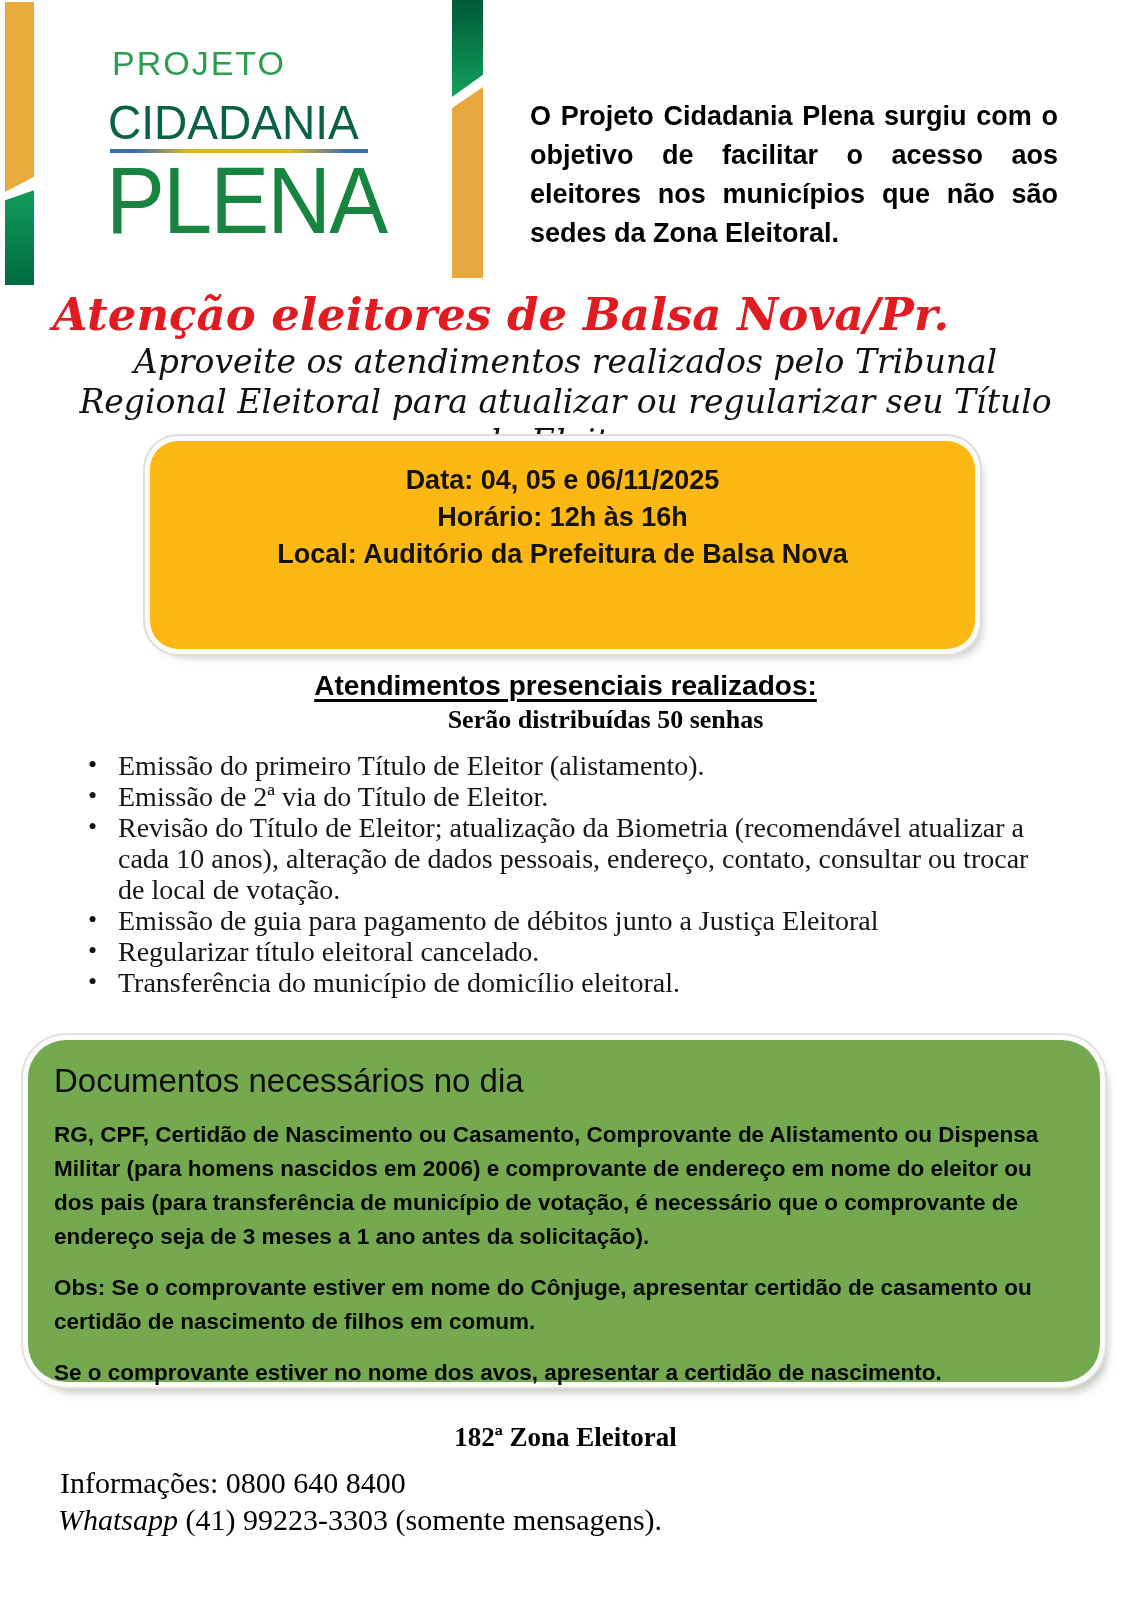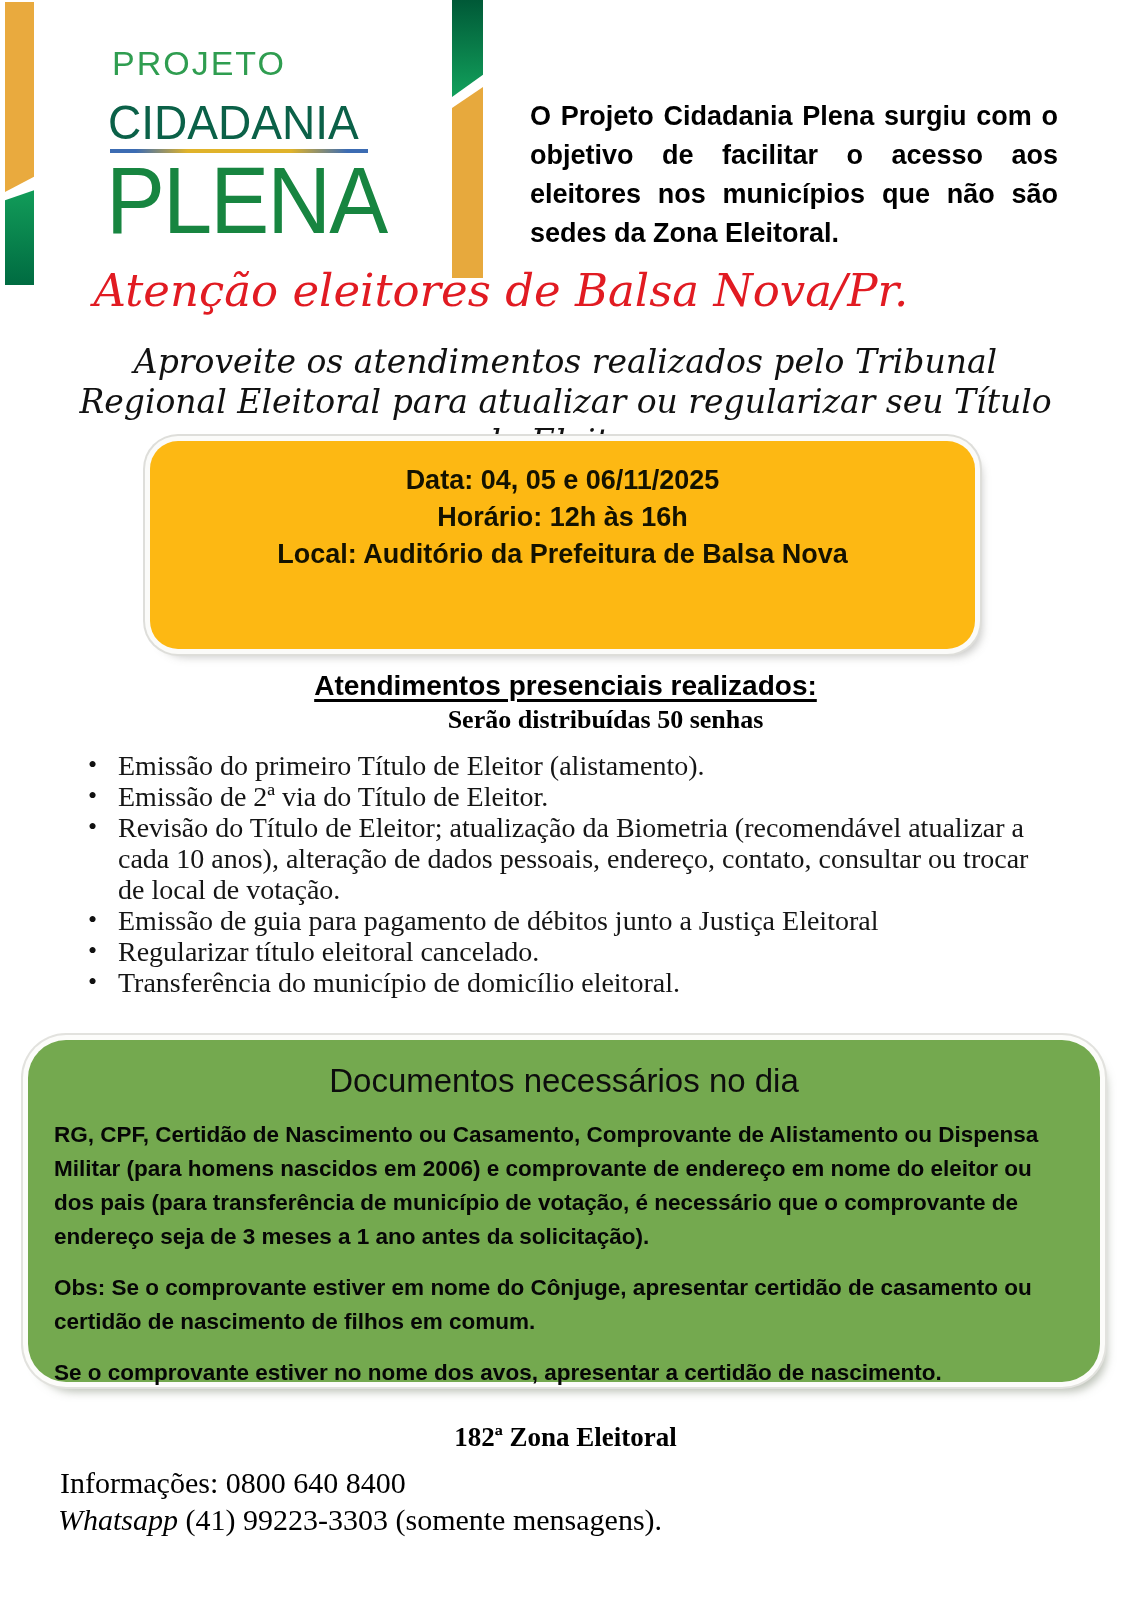--- a/index.html
+++ b/index.html
@@ -30,22 +30,22 @@
     color:#0B6148;font-weight:400;white-space:nowrap;transform:scaleX(.94);transform-origin:left;}
   .logo-underline{position:absolute;left:-2px;top:149px;width:258px;height:4px;
     background:linear-gradient(90deg,#3C6CB3 0%,#3C6CB3 10%,#E0B32A 30%,#E0B32A 70%,#3C6CB3 92%,#3C6CB3 100%);}
   .logo-plena{position:absolute;left:-6px;top:154px;font-size:94px;letter-spacing:-2px;
     color:#178540;font-weight:400;white-space:nowrap;transform:scaleX(.94);transform-origin:left;line-height:1;}
   
   .intro{position:absolute;left:530px;top:97px;width:528px;
     font-weight:bold;font-size:27px;line-height:39px;color:#000;
     text-align:justify;text-justify:inter-word;}
   
-  .title{position:absolute;left:0;top:264px;width:1002px;text-align:center;
-    font-family:"DejaVu Serif",serif;font-style:italic;font-weight:normal;
+  .title{position:absolute;left:0;top:288px;width:1002px;text-align:center;
+    font-family:"DejaVu Serif",serif;font-style:italic;font-weight:bold;
     font-size:45px;color:#E11B22;}
   .subtitle{position:absolute;left:60px;top:342px;width:1011px;text-align:center;
     font-family:"DejaVu Serif",serif;font-style:italic;font-weight:400;
     font-size:33px;line-height:40px;color:#111;}
   
   .event-box{position:absolute;left:150px;top:441px;width:825px;height:208px;
     background:#FDB813;border-radius:28px;box-sizing:border-box;padding-top:21px;
     box-shadow:0 0 0 5px #fbfbf9,0 0 0 7px #dededa,7px 8px 9px rgba(100,100,95,.35);
     text-align:center;}
   .event-line{font-weight:bold;font-size:27px;line-height:37px;color:#141200;}
@@ -56,21 +56,21 @@
   .services-sub{position:absolute;left:0;top:705px;width:1131px;text-align:center;
     font-family:"Liberation Serif",serif;font-weight:bold;font-size:26px;color:#000;padding-left:40px;}
   .bullets{position:absolute;left:118px;top:750px;width:932px;
     font-family:"Liberation Serif",serif;font-size:28px;line-height:31px;color:#151515;}
   .bullet-item{position:relative;margin:0;}
   .bullet-item .dot{position:absolute;left:-30px;top:-1px;font-size:26px;color:#111;}
   
   .doc-box{position:absolute;left:28px;top:1040px;width:1072px;height:342px;
     background:#74A94F;border-radius:38px;box-sizing:border-box;padding:22px 26px 0 26px;
     box-shadow:0 0 0 5px #fcfcfa,0 0 0 7px #e2e2de,7px 10px 8px rgba(125,135,115,.5);}
-  .doc-title{text-align:center;font-size:33px;font-weight:400;color:#0d0d0d;margin:0 0 18px 0;}
+  .doc-title{text-align:left;font-size:33px;font-weight:400;color:#0d0d0d;margin:0 0 18px 0;}
   .doc-par{font-weight:bold;font-size:22.5px;line-height:34px;color:#060606;margin:0 0 17px 0;}
   
   .footer-zone{position:absolute;left:0;top:1422px;width:1131px;text-align:center;
     font-family:"Liberation Serif",serif;font-weight:bold;font-size:27px;color:#000;}
   .footer-info{position:absolute;left:60px;top:1466px;
     font-family:Liberation Serif, serif;font-size:30px;color:#000;}
   .footer-whatsapp{position:absolute;left:58px;top:1503px;
     font-family:"Liberation Serif",serif;font-size:30px;color:#000;}
   .footer-whatsapp .wa-label{font-style:italic;}
 </style>

